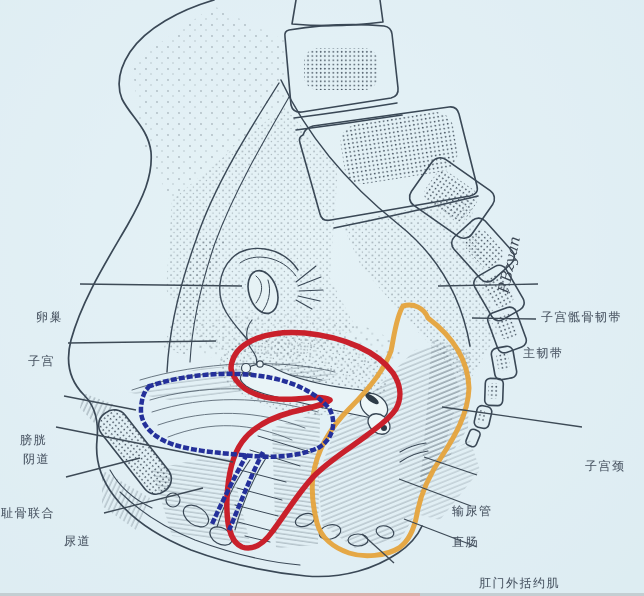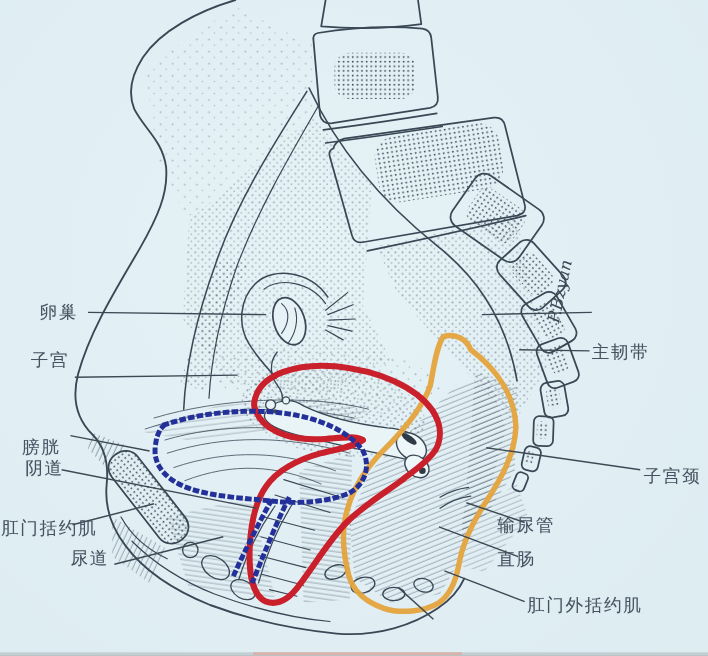--- a/index.html
+++ b/index.html
@@ -3,23 +3,24 @@
 <meta charset="utf-8">
 <style>
   html,body{margin:0;padding:0;background:#9aa4aa;}
   #stage{
     position:relative;width:644px;height:596px;overflow:hidden;
     background:radial-gradient(ellipse at 45% 40%, #e9f6f9 0%, #e0eff4 55%, #d7eaef 100%);
     font-family:"DejaVu Sans","Liberation Sans",sans-serif;
   }
   #art{position:absolute;left:0;top:0;width:644px;height:596px;}
   .lbl{
-    position:absolute;color:#475260;font-size:16px;line-height:17px;
+    position:absolute;color:#475260;font-size:12px;line-height:17px;
     letter-spacing:1.5px;white-space:nowrap;user-select:none;
     text-shadow:0 0 1px rgba(70,85,100,.15);
+    margin-top:34px;
   }
   #bottom-strip{position:absolute;left:0;top:593px;width:644px;height:3px;background:#c3ced2;}
   #bottom-strip .pink{position:absolute;left:230px;top:0;width:190px;height:3px;background:#d9b2ac;}
 </style>
 </head>
 <body>
 
 <div id="stage">
 
 <svg id="art" viewBox="0 0 644 596" xmlns="http://www.w3.org/2000/svg">
@@ -211,23 +212,24 @@
     <path d="M471,506 L399,479"></path>
     <path d="M477,547 L404,519"></path>
     <path d="M394,563 L362,534"></path>
   </g>
 </svg>
 
 <div class="lbl" style="left:36px;top:275px">卵巢</div>
 <div class="lbl" style="left:28px;top:319px">子宫</div>
 <div class="lbl" style="left:20px;top:398px">膀胱</div>
 <div class="lbl" style="left:23px;top:417px">阴道</div>
-<div class="lbl" style="left:1px;top:471px">肛门括约肌</div>
+<div class="lbl" style="left:1px;top:471px">耻骨联合</div>
 <div class="lbl" style="left:64px;top:499px">尿道</div>
-<div class="lbl" style="left:538px;top:311px">主韧带</div>
+<div class="lbl" style="left:541px;top:275px">子宫骶骨韧带</div>
+<div class="lbl" style="left:523px;top:311px">主韧带</div>
 <div class="lbl" style="left:585px;top:424px">子宫颈</div>
 <div class="lbl" style="left:452px;top:469px">输尿管</div>
 <div class="lbl" style="left:452px;top:500px">直肠</div>
 <div class="lbl" style="left:479px;top:541px">肛门外括约肌</div>
 
 <div id="bottom-strip">
       <span class="pink"></span>
     </div>
 </div>
 

